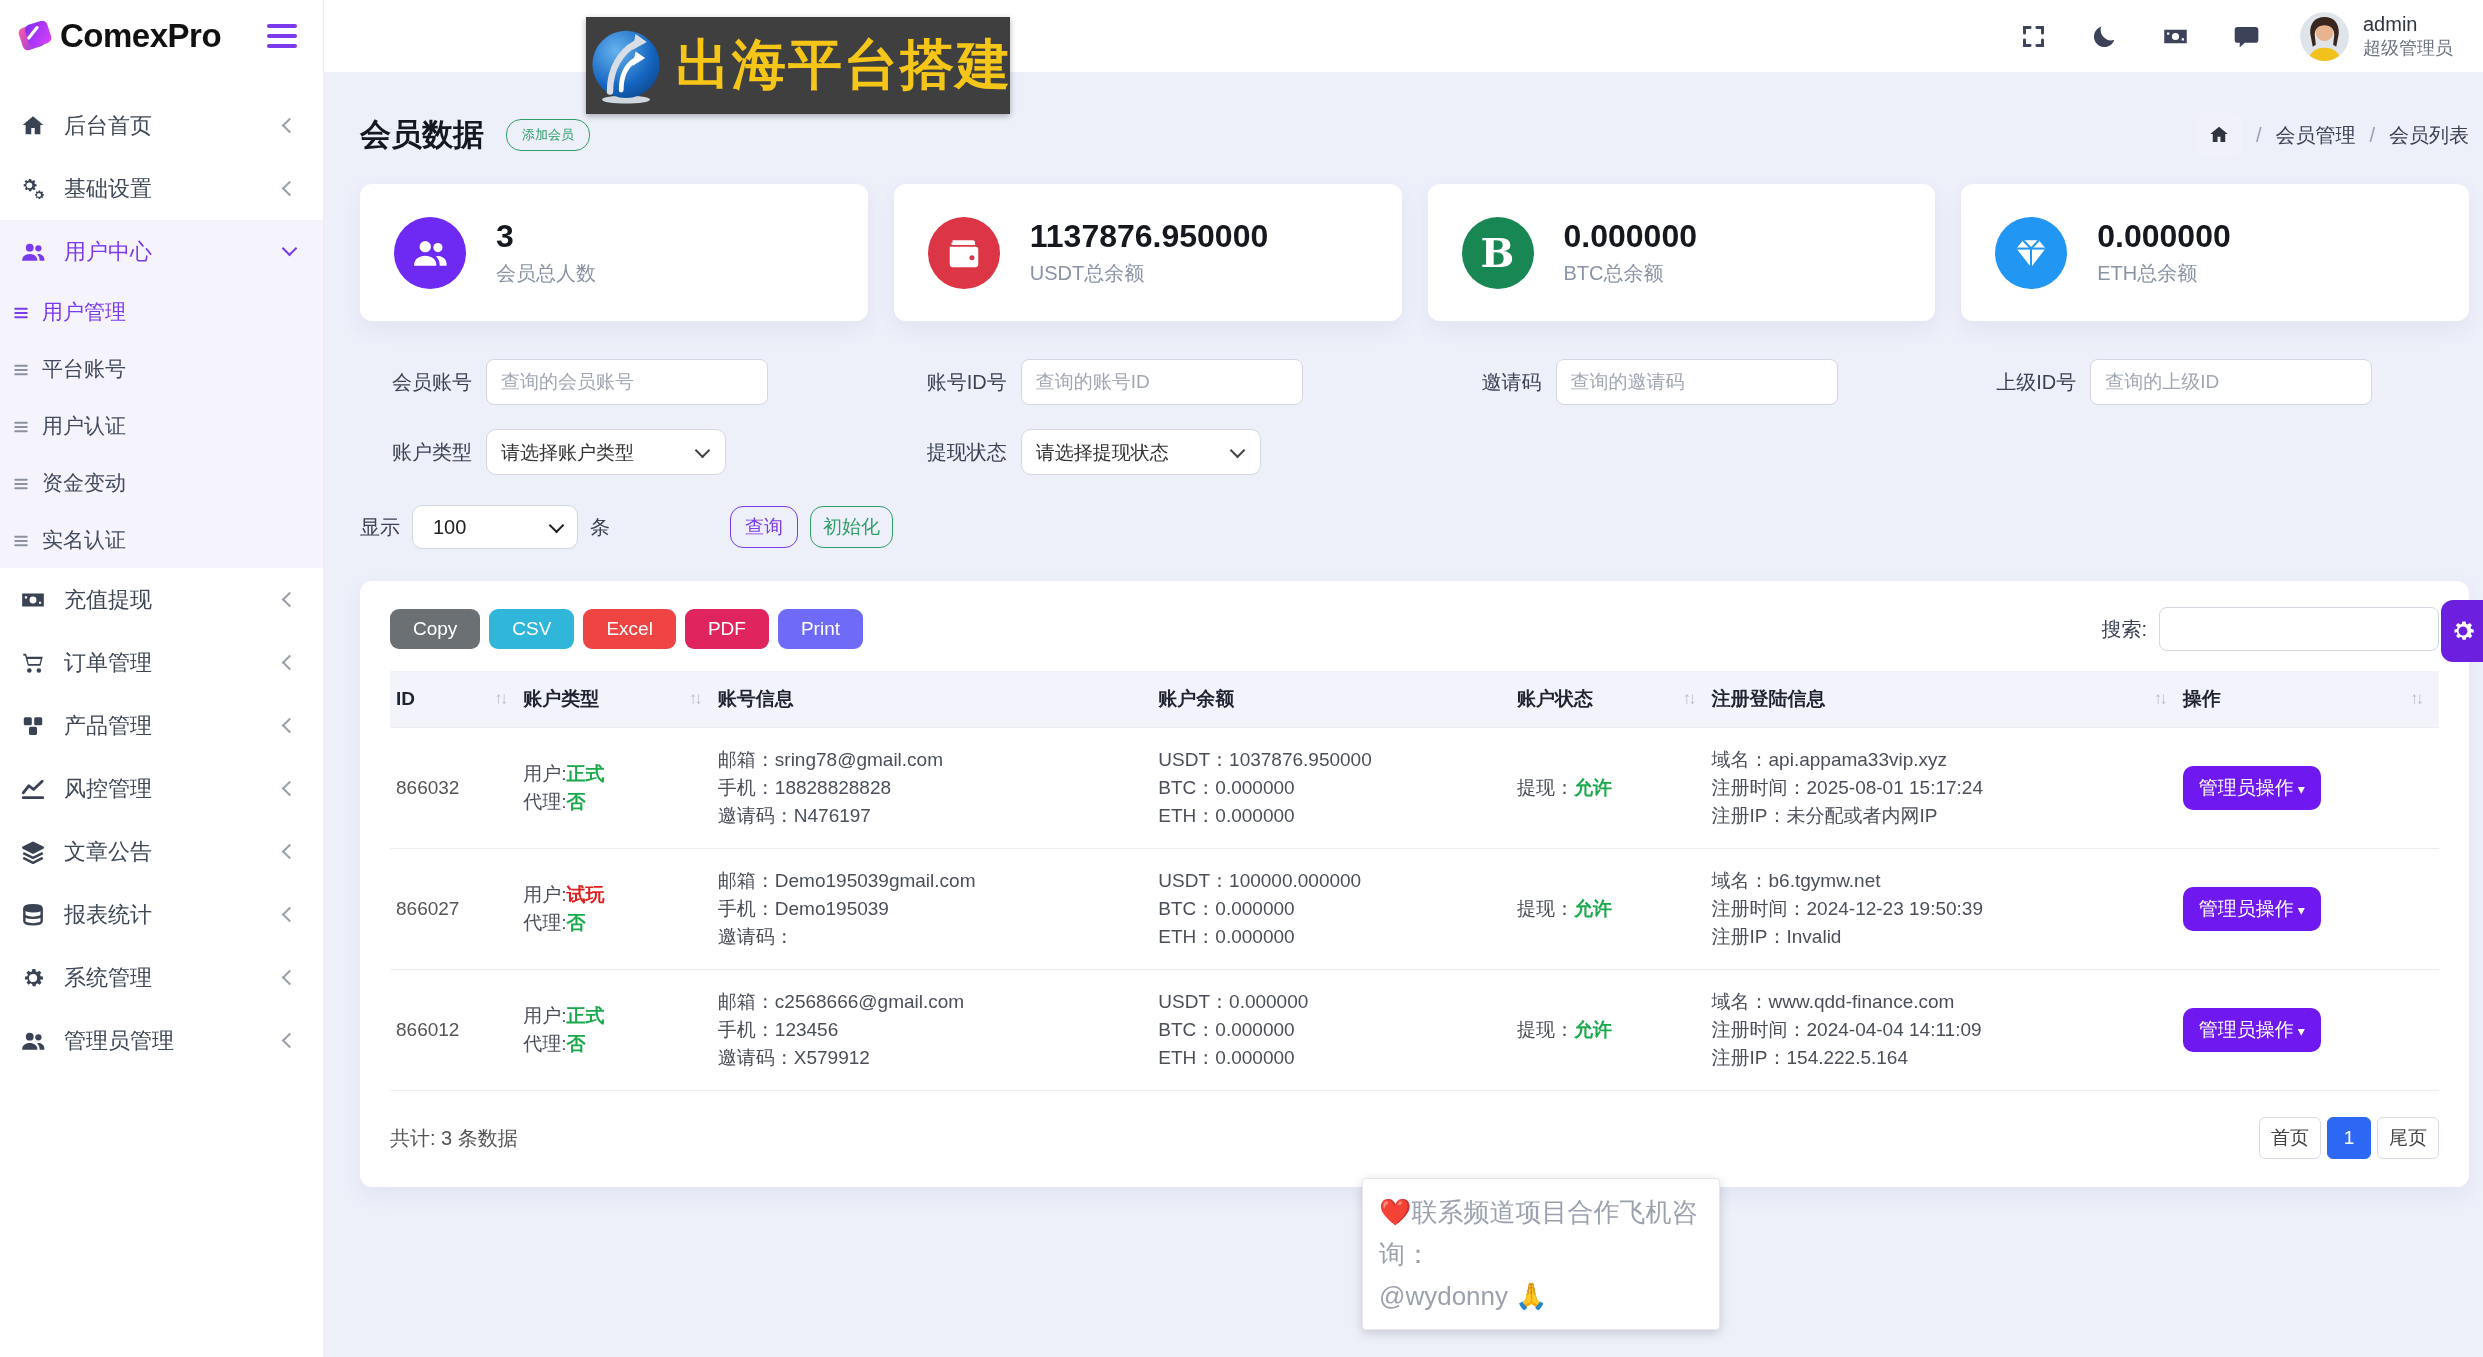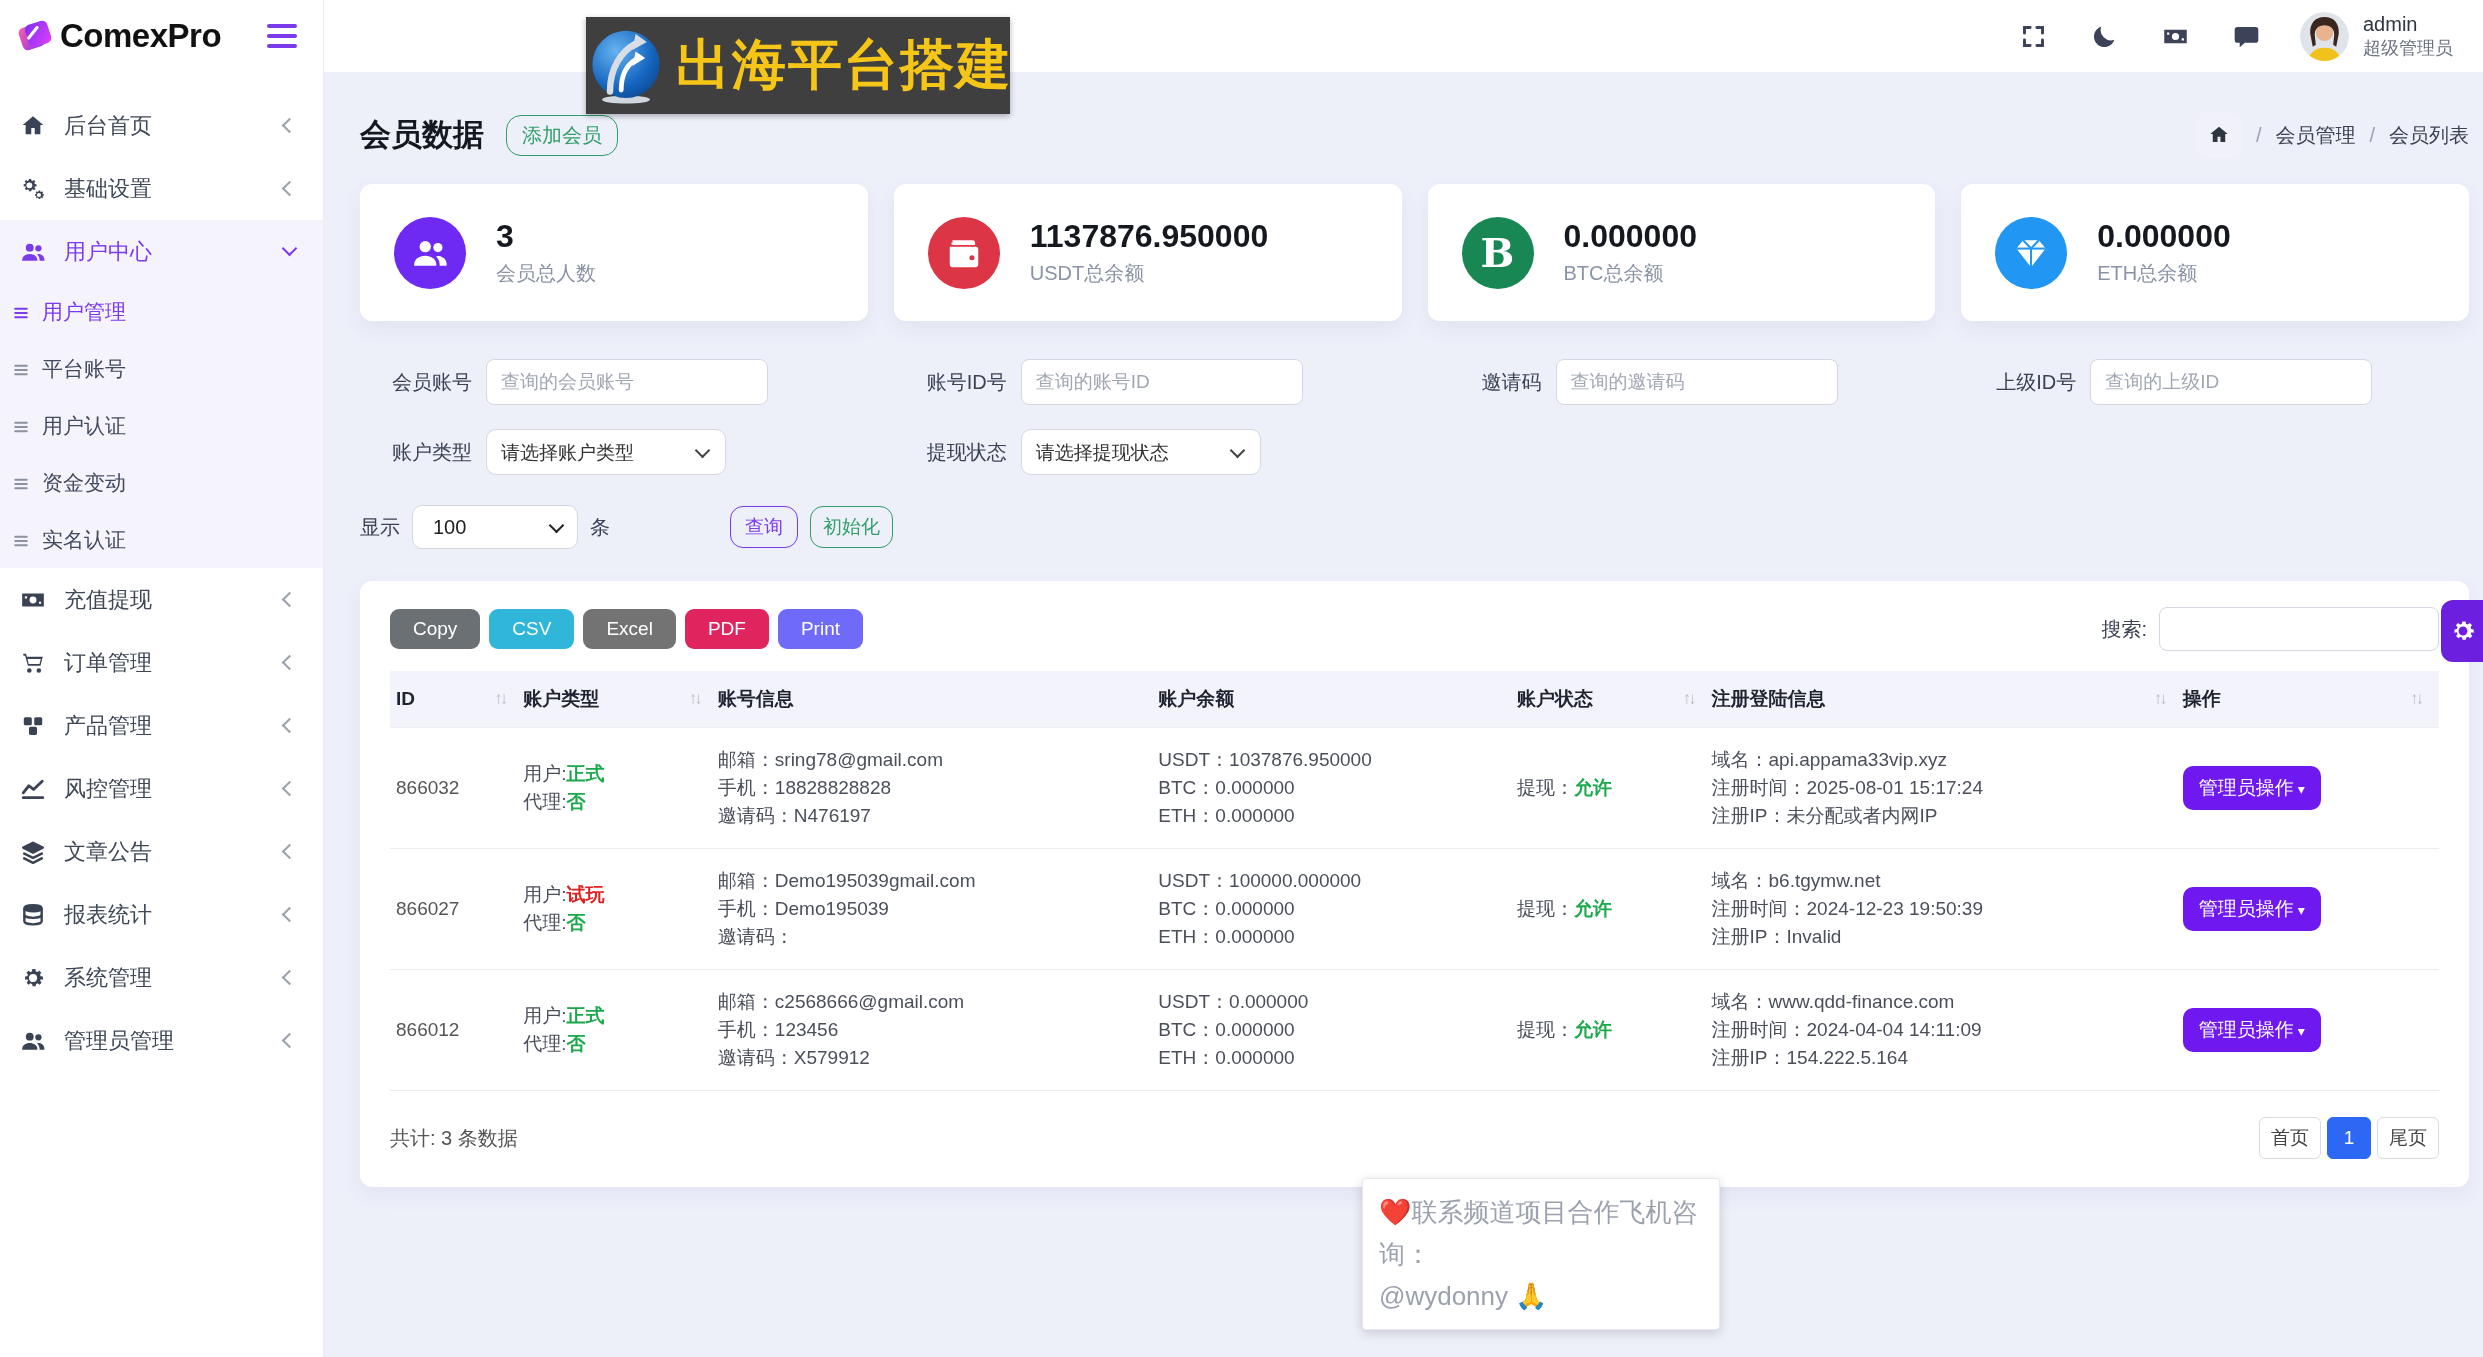--- a/index.html
+++ b/index.html
@@ -36,21 +36,21 @@
 
   
   .banner { position:absolute; left:586px; top:17px; width:424px; height:97px; background:#3f3f3f; z-index:60; display:flex; align-items:center; padding:0 0; box-shadow:0 2px 6px rgba(0,0,0,.3); }
   .banner svg { width:80px; height:80px; flex:none; }
   .banner-text { color:#f5c518; font-size:54px; font-weight:bold; letter-spacing:2px; margin-left:10px; white-space:nowrap; }
 
   
   .content { position:absolute; left:324px; top:72px; width:2159px; height:1285px; padding:40px 14px 0 36px; }
   .page-head { display:flex; align-items:center; }
   .page-title { font-size:31px; font-weight:bold; color:#15181f; }
-  .add-btn { margin-left:22px; border:1px solid #2f9e68; color:#2f9e68; background:transparent; font-size:20px; padding:6px 15px; border-radius:15px; cursor:pointer; font-family:inherit; }
+  .add-btn { margin-left:22px; border:1px solid #2f9e68; color:#2f9e68; background:transparent; font-size:13px; padding:6px 15px; border-radius:15px; cursor:pointer; font-family:inherit; }
   .crumb { margin-left:auto; display:flex; align-items:center; color:#3b4254; font-size:20px; }
   .crumb .home-box { width:46px; height:46px; background:#f1f2f9; border-radius:12px; display:flex; align-items:center; justify-content:center; cursor:pointer; }
   .crumb .home-box svg { width:22px; height:22px; color:#2f3540; }
   .crumb .sep { color:#9aa1ad; margin:0 14px; }
   .crumb .c-link { cursor:pointer; }
 
   
   .stats { display:grid; grid-template-columns:repeat(4,1fr); gap:26px; margin-top:26px; }
   .card { background:#fff; border-radius:12px; height:137px; display:flex; align-items:center; padding:0 34px; box-shadow:0 8px 20px rgba(90,100,150,.07); }
   .circle { width:72px; height:72px; border-radius:50%; display:flex; align-items:center; justify-content:center; flex:none; }
@@ -75,21 +75,21 @@
   .show-sel-wrap { position:relative; margin:0 12px; }
   .show-sel { width:166px; height:44px; border:1px solid #d4d7e1; border-radius:10px; background:#fff; font-size:20px; color:#222; padding:0 20px; appearance:none; -webkit-appearance:none; font-family:inherit; }
   .show-sel-wrap::after { content:""; position:absolute; right:16px; top:15px; width:9px; height:9px; border:solid #222; border-width:0 2px 2px 0; transform:rotate(45deg); pointer-events:none; }
   .query-btn { margin-left:120px; border:1px solid #7c3aed; color:#7c3aed; background:transparent; font-size:19px; padding:7px 14px; border-radius:13px; cursor:pointer; font-family:inherit; }
   .reset-btn { margin-left:12px; border:1px solid #2f9e68; color:#2f9e68; background:transparent; font-size:19px; padding:7px 12px; border-radius:13px; cursor:pointer; font-family:inherit; }
 
   
   .table-card { background:#fff; border-radius:12px; margin-top:32px; padding:26px 30px 28px; box-shadow:0 8px 20px rgba(90,100,150,.07); }
   .t-toolbar { display:flex; align-items:center; }
   .exp-btn { border:none; color:#fff; font-size:19px; padding:9px 23px; border-radius:9px; margin-right:9px; cursor:pointer; font-family:inherit; }
-  .b-copy{background:#6b7075;} .b-csv{background:#2fb6d9;} .b-excel{background:#737373;} .b-pdf{background:#e0245e;} .b-print{background:#6f6af8;}
+  .b-copy{background:#6b7075;} .b-csv{background:#2fb6d9;} .b-excel{background:#ef4444;} .b-pdf{background:#e0245e;} .b-print{background:#6f6af8;}
   .t-search { margin-left:auto; display:flex; align-items:center; font-size:20px; color:#3b4254; }
   .t-search input { width:280px; height:44px; border:1px solid #d4d7e1; border-radius:8px; margin-left:12px; background:#fff; font-size:19px; padding:0 12px; font-family:inherit; }
 
   table.data { width:100%; border-collapse:collapse; margin-top:20px; }
   table.data thead th { background:#f3f4fb; font-size:19px; font-weight:bold; color:#1f2430; text-align:left; padding:15px 10px 15px 0; }
   table.data thead th:first-child { padding-left:6px; }
   th .th-in { display:flex; align-items:center; justify-content:space-between; }
   .sort { color:#b9bdc9; font-size:17px; letter-spacing:-3px; cursor:pointer; padding-right:8px; }
   table.data td { border-bottom:1px solid #ececf1; padding:18px 10px 18px 0; font-size:19px; color:#4a4f5a; vertical-align:middle; line-height:28px; }
   table.data td:first-child { padding-left:6px; color:#555; }

